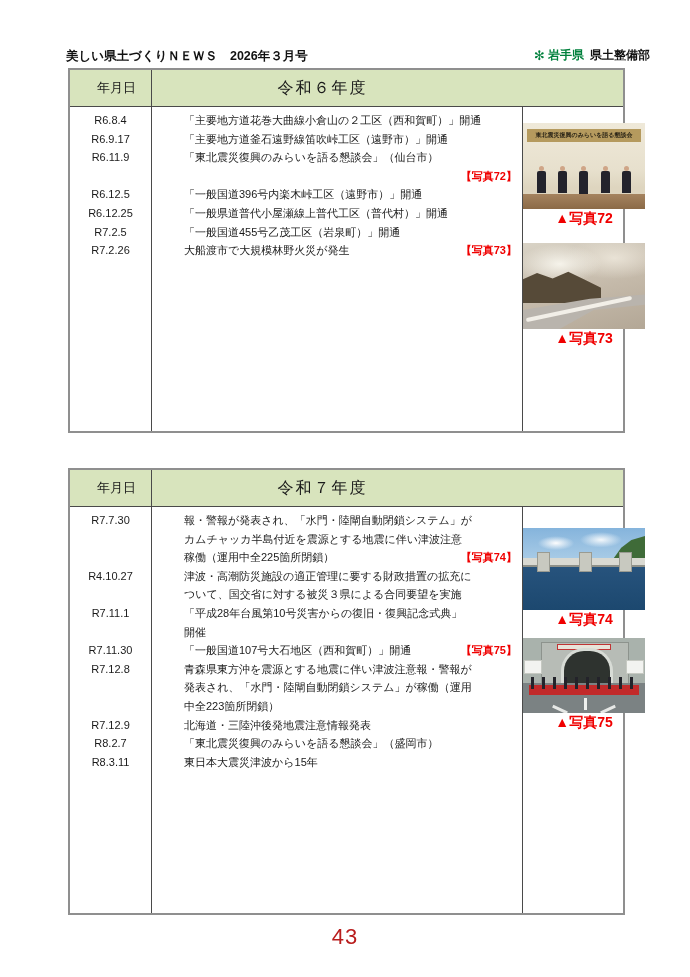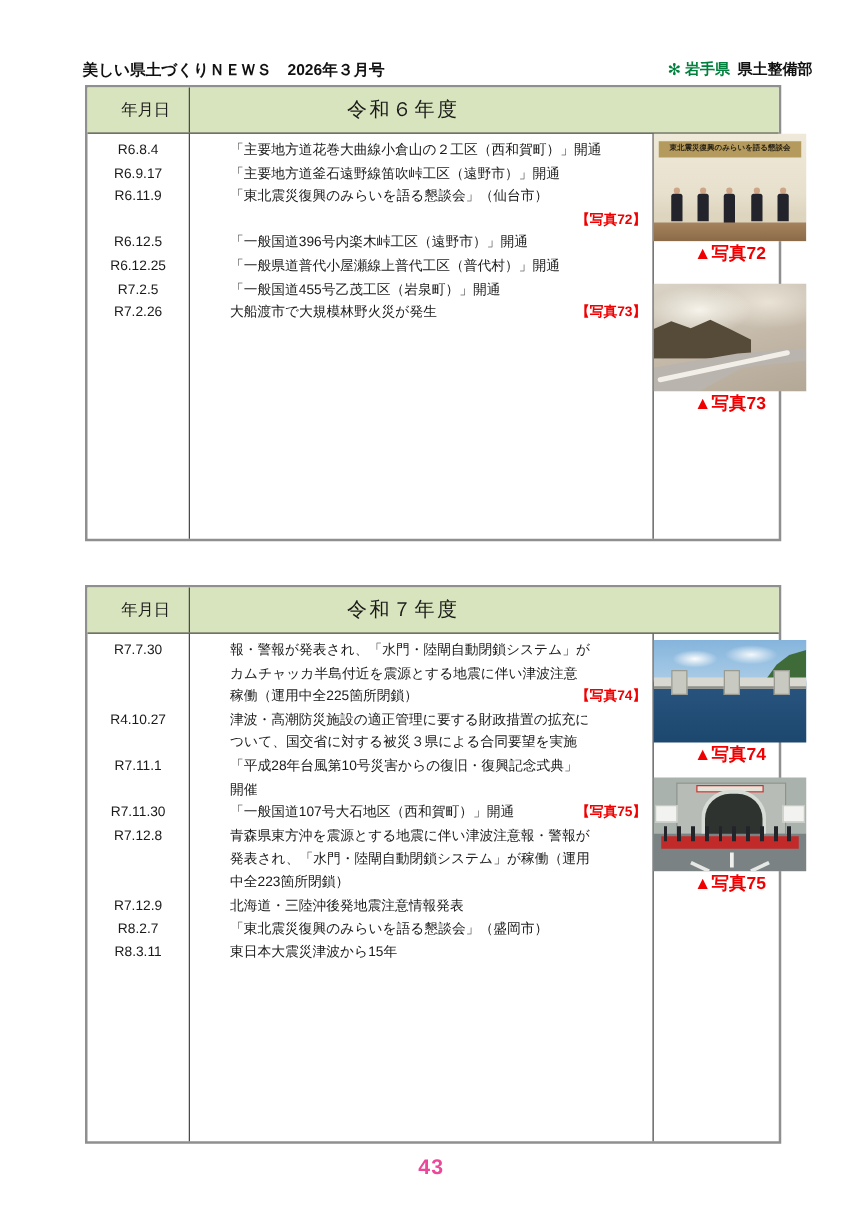--- a/index.html
+++ b/index.html
@@ -57,21 +57,21 @@
     box-sizing:border-box;
     padding-top:4px;
   }
   .col-content{
     width:346px;flex:0 0 346px;
     border-right:1px solid #4a4a4a;
     box-sizing:border-box;
     padding:4px 5px 0 7px;
     margin-left:25px;
   }
-  .col-photos{flex:1;padding-top:0;}
+  .col-photos{flex:1;padding-top:16px;}
   .line{height:18.6px;line-height:18.6px;font-size:11px;white-space:nowrap;}
   .date-line{text-align:center;}
   .content-line{display:flex;justify-content:space-between;overflow:hidden;}
   .tag{color:#f00000;font-weight:bold;margin-left:auto;}
   
   .photo{width:122px;margin:0 auto;position:relative;overflow:hidden;}
   .photo-caption{
     width:122px;margin:1px auto 0 auto;text-align:center;
     color:#f00000;font-weight:bold;font-size:14px;height:17px;line-height:17px;
   }
@@ -125,21 +125,21 @@
   .ph-tunnel .road{position:absolute;bottom:0;left:0;right:0;height:30px;background:#7b8283;}
   .ph-tunnel .carpet{position:absolute;bottom:18px;left:6px;right:6px;height:10px;background:#c22a2a;}
   .ph-tunnel .crowd{position:absolute;bottom:24px;left:8px;right:8px;height:12px;
     background:repeating-linear-gradient(90deg,#23232a 0 3px,rgba(0,0,0,0) 3px 11px);}
   .ph-tunnel .lane{position:absolute;bottom:3px;left:50%;width:3px;height:12px;background:#eef0ee;}
   .ph-tunnel .lane2{position:absolute;bottom:2px;left:24%;width:16px;height:3px;background:#e6e8e6;transform:rotate(25deg);}
   .ph-tunnel .lane3{position:absolute;bottom:2px;right:24%;width:16px;height:3px;background:#e6e8e6;transform:rotate(-25deg);}
   
   .page-num{
     position:absolute;left:0;right:0;top:924px;
-    text-align:center;font-size:17px;color:#ec4899;letter-spacing:1px;font-weight:bold;
+    text-align:center;font-size:22px;color:#b91c1c;letter-spacing:1px;
   }
 </style>
 </head>
 <body>
 
 <div class="page">
 
   <div class="doc-header">
     <div class="doc-title">美しい県土づくりＮＥＷＳ　2026年３月号</div>
     <div class="agency">

